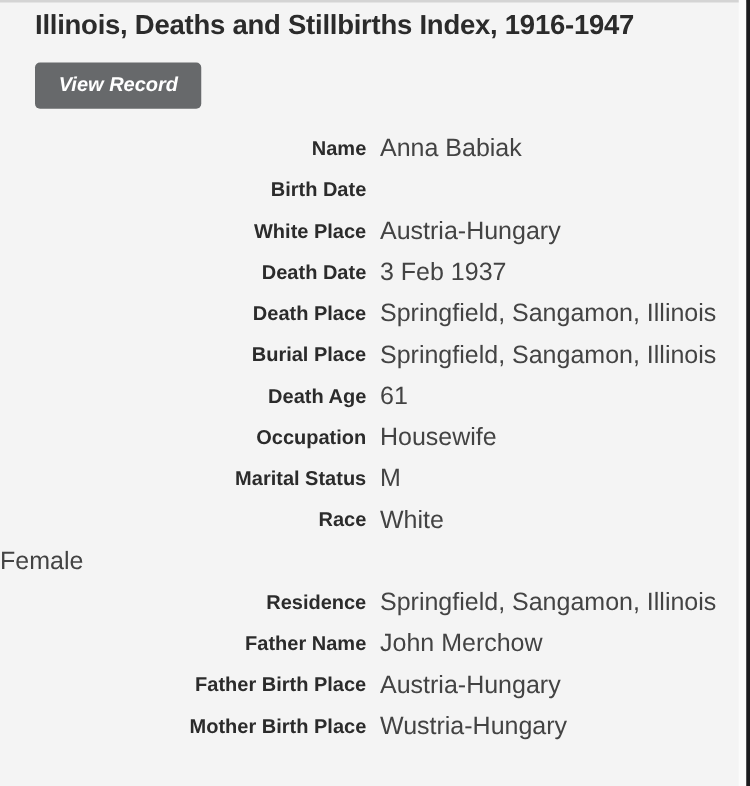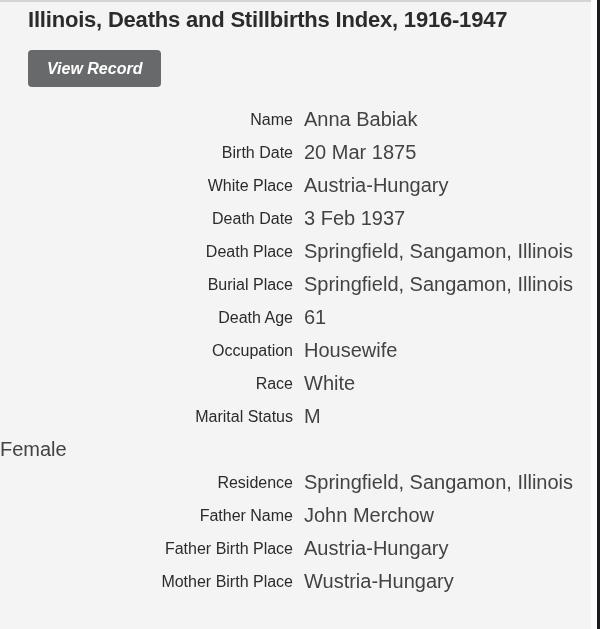--- a/index.html
+++ b/index.html
@@ -71,21 +71,21 @@
   .row {
     display: grid;
     grid-template-columns: 293px 1fr;
     column-gap: 11px;
     height: 33px;
     align-items: center;
   }
   .label {
     text-align: right;
     font-size: 16px;
-    font-weight: normal;
+    font-weight: bold;
     color: var(--label-text, #2b2b2b);
     white-space: nowrap;
   }
   .value {
     text-align: left;
     font-size: 20px;
     color: var(--value-text, #434343);
     white-space: nowrap;
   }
 </style>
@@ -99,21 +99,20 @@
 
   <button class="view-record">View Record</button>
 
   <div class="fields">
       <div class="row">
         <div class="label">Name</div>
         <div class="value">Anna Babiak</div>
       </div>
       <div class="row">
         <div class="label">Birth Date</div>
-        <div class="value">20 Mar 1875</div>
       </div>
       <div class="row">
         <div class="label">White Place</div>
         <div class="value">Austria-Hungary</div>
       </div>
       <div class="row">
         <div class="label">Death Date</div>
         <div class="value">3 Feb 1937</div>
       </div>
       <div class="row">
@@ -126,26 +125,26 @@
       </div>
       <div class="row">
         <div class="label">Death Age</div>
         <div class="value">61</div>
       </div>
       <div class="row">
         <div class="label">Occupation</div>
         <div class="value">Housewife</div>
       </div>
       <div class="row">
+        <div class="label">Marital Status</div>
+        <div class="value">M</div>
+      </div>
+      <div class="row">
         <div class="label">Race</div>
         <div class="value">White</div>
-      </div>
-      <div class="row">
-        <div class="label">Marital Status</div>
-        <div class="value">M</div>
       </div>
       <div class="row">
         <div class="value">Female</div>
       </div>
       <div class="row">
         <div class="label">Residence</div>
         <div class="value">Springfield, Sangamon, Illinois</div>
       </div>
       <div class="row">
         <div class="label">Father Name</div>

